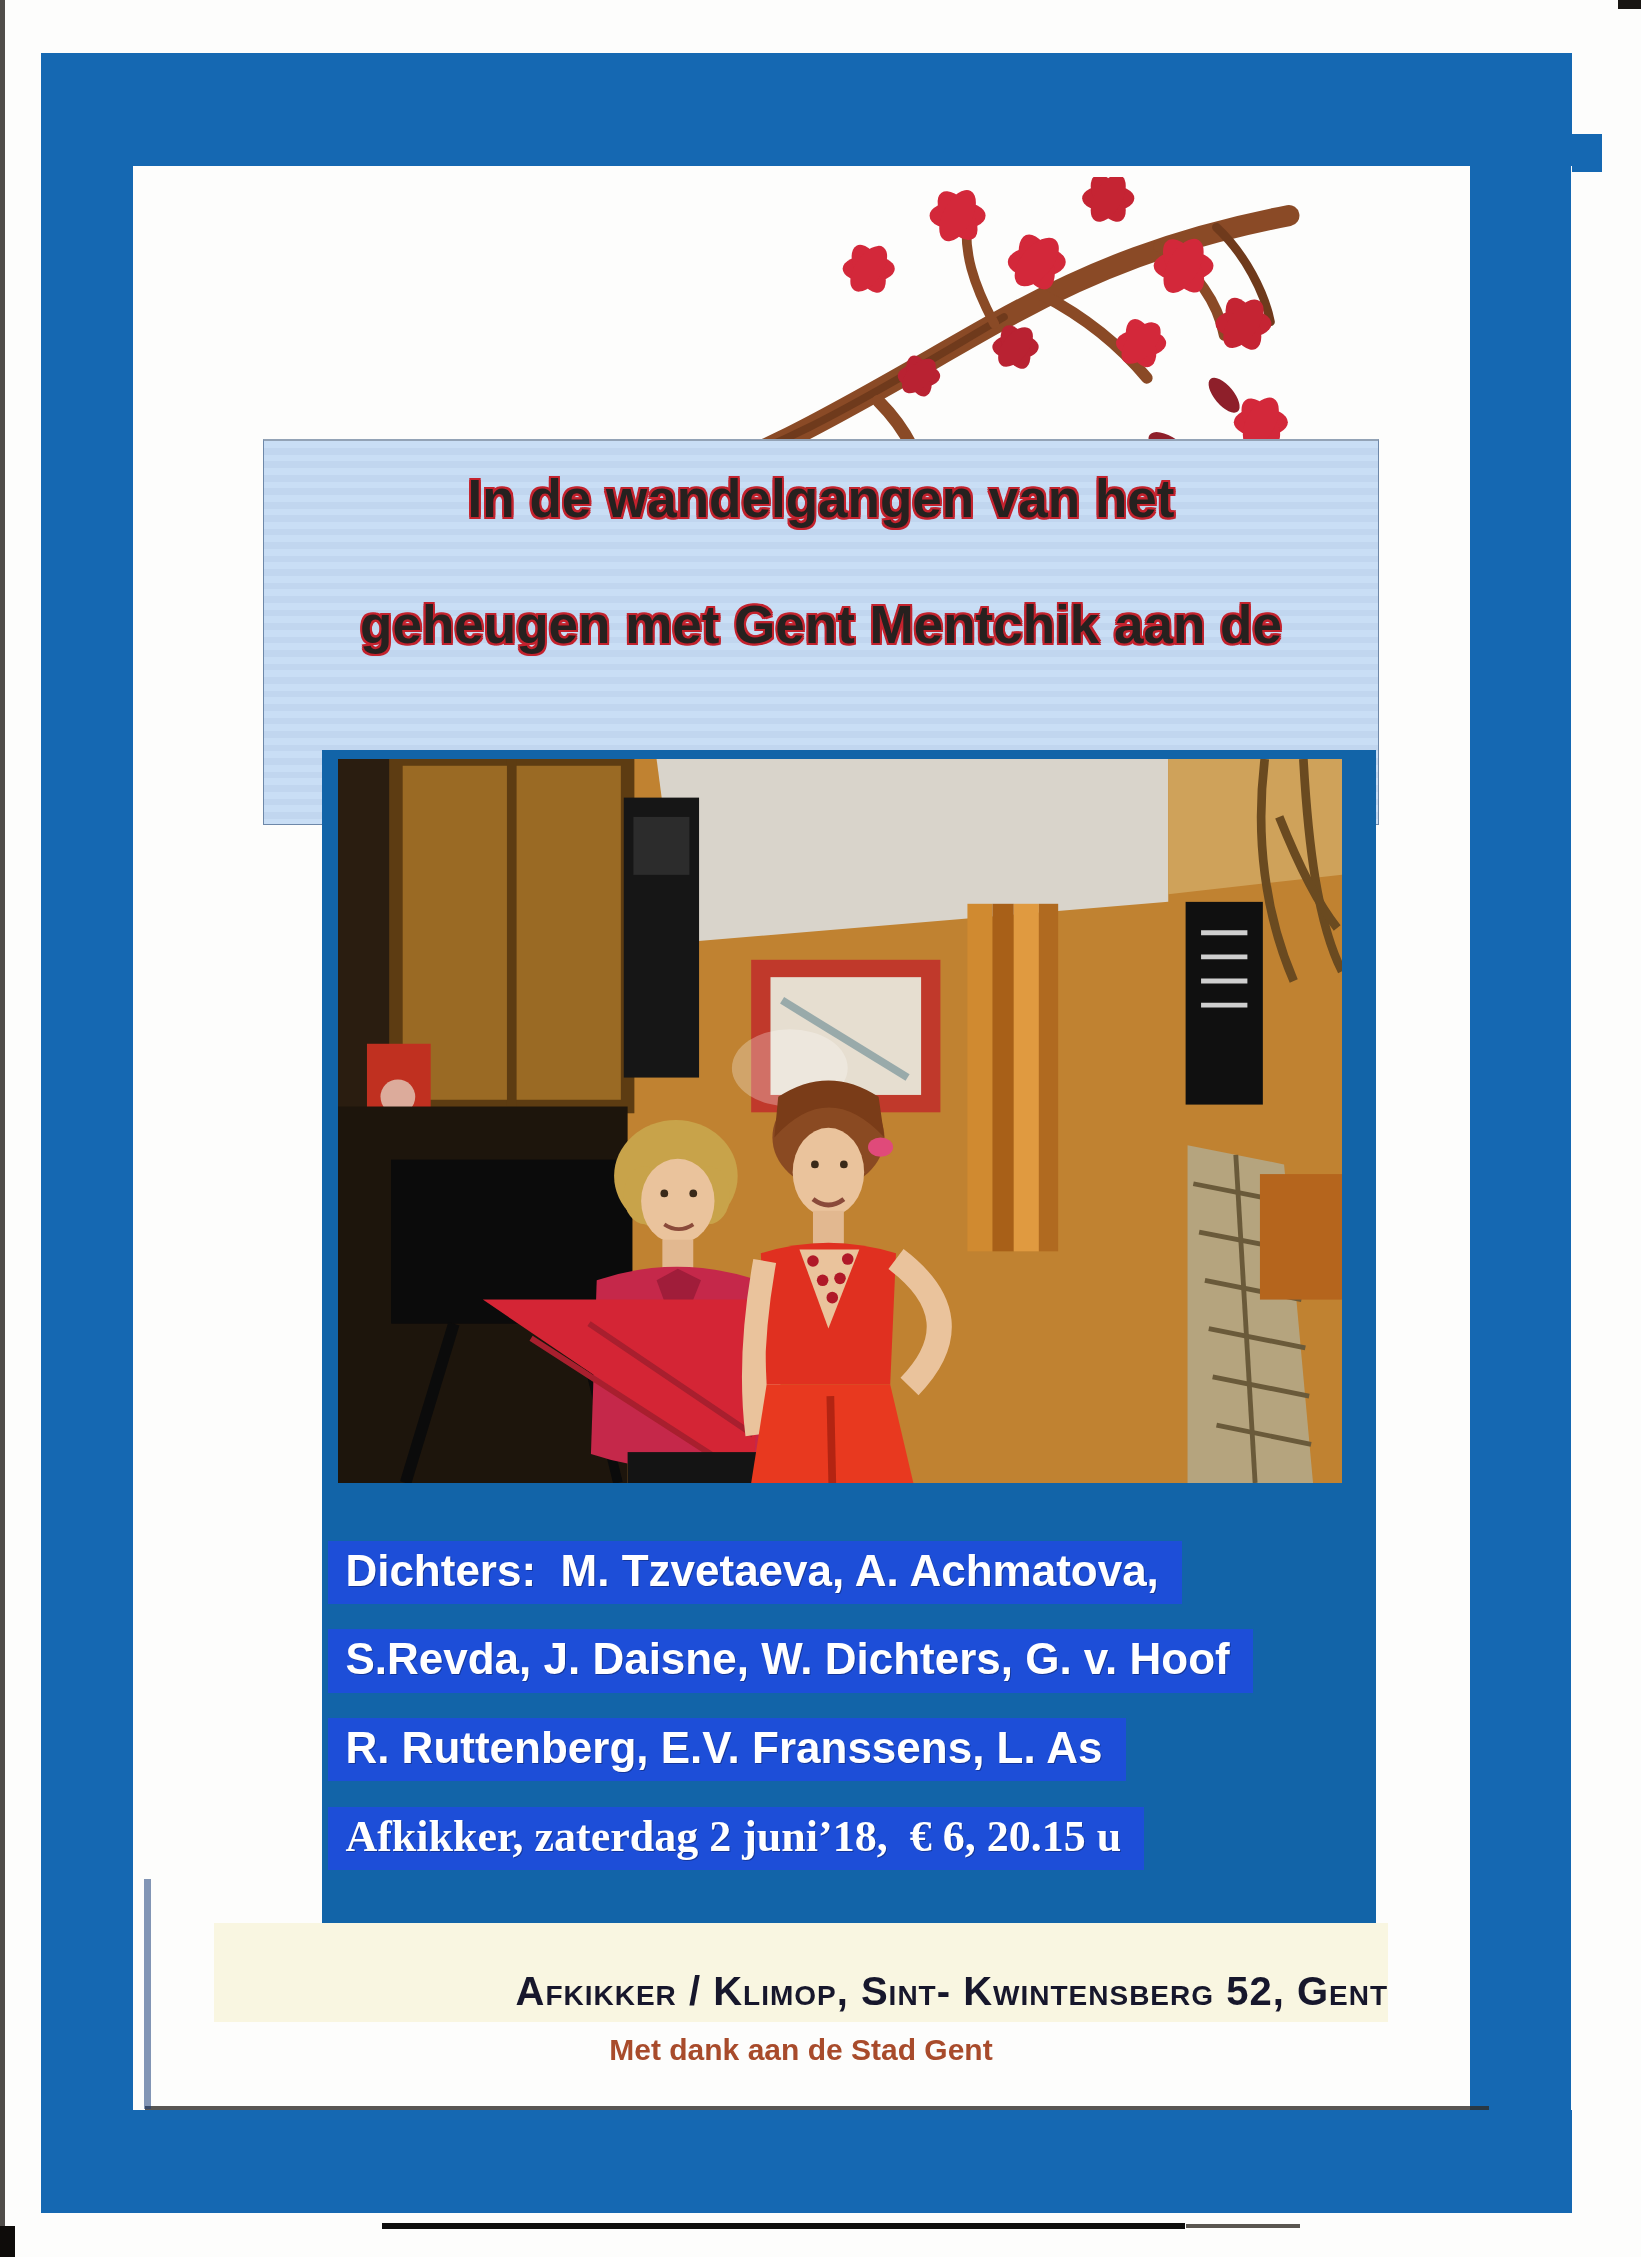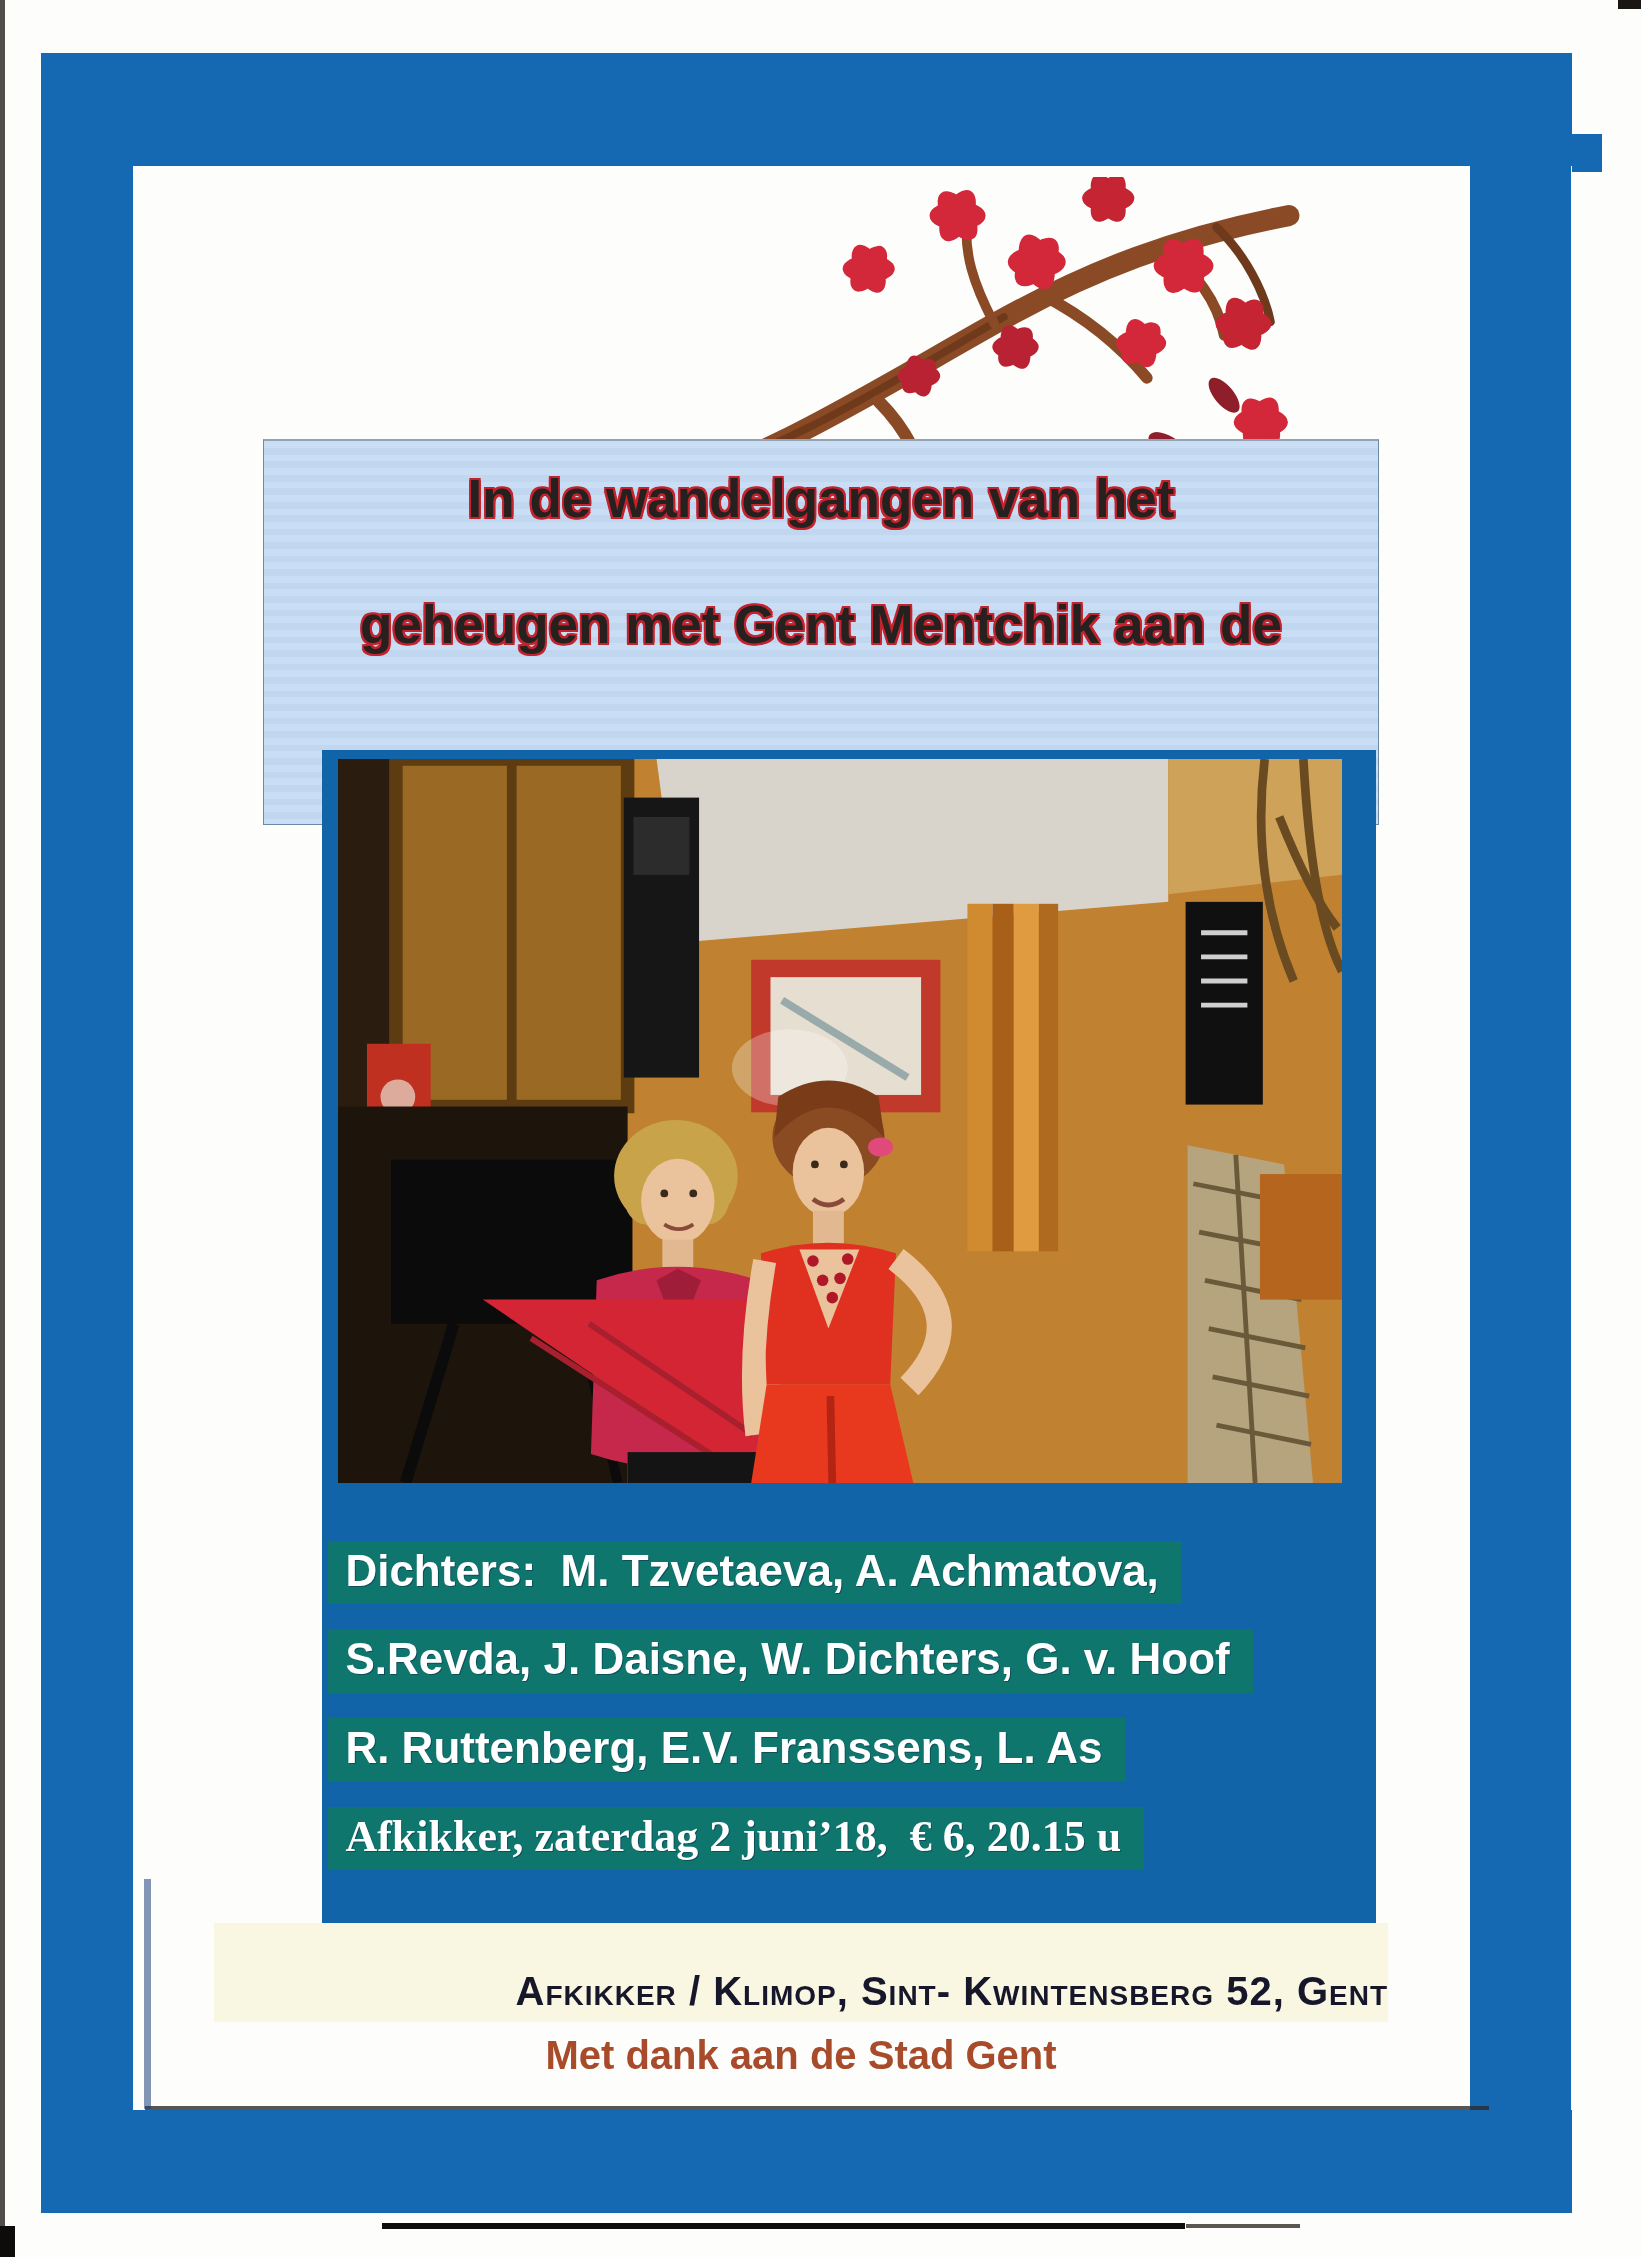--- a/index.html
+++ b/index.html
@@ -36,35 +36,35 @@
     text-shadow:1.9px 0 0 #c4232e,-1.9px 0 0 #c4232e,0 1.9px 0 #c4232e,0 -1.9px 0 #c4232e,
                 1.9px 1.9px 0 #c4232e,-1.9px -1.9px 0 #c4232e,1.9px -1.9px 0 #c4232e,-1.9px 1.9px 0 #c4232e;}
   .t1{top:27px;} .t2{top:153px;} .t3{top:249px;}
 
   
   .panel{left:322px;top:750px;width:1054px;height:1173px;background:#1264a8;}
   .photo{left:338px;top:759px;width:1004px;height:724px;}
   .photo svg{display:block;width:100%;height:100%;}
 
   
-  .hl{display:table;white-space:pre;background:#0f766e;color:#ffffff;
+  .hl{display:table;white-space:pre;background:#1d4ed8;color:#ffffff;
       font-weight:bold;font-size:44px;line-height:48px;padding:5.8px 23px 9.7px 17.4px;
       text-shadow:1px 1px 0 rgba(10,20,60,.4);}
   .poets{left:328px;top:1541px;}
   .poets .hl{margin-bottom:25px;}
   .event{left:328px;top:1807px;font-family:Liberation Serif, serif;}
 
   
   .cream{left:214px;top:1923px;width:1174px;height:99px;background:#f9f6e1;}
   .venue-line{position:absolute;left:0;top:13.5px;width:100%;text-align:right;white-space:pre;
      font-variant:small-caps;font-weight:bold;font-size:40px;letter-spacing:1px;color:#17172c;margin-top:32px;}
 
   
   .thanks{left:132px;top:2033px;width:1338px;text-align:center;white-space:pre;
-     font-size:40px;font-weight:bold;color:#a84b2b;}
+     font-size:30px;font-weight:bold;color:#a84b2b;}
 </style>
 </head>
 <body>
 
 <div class="poster">
 
   <div class="abs edge-left"></div>
   <div class="abs corner-tr"></div>
 
   <div class="abs frame frame-top"></div>

